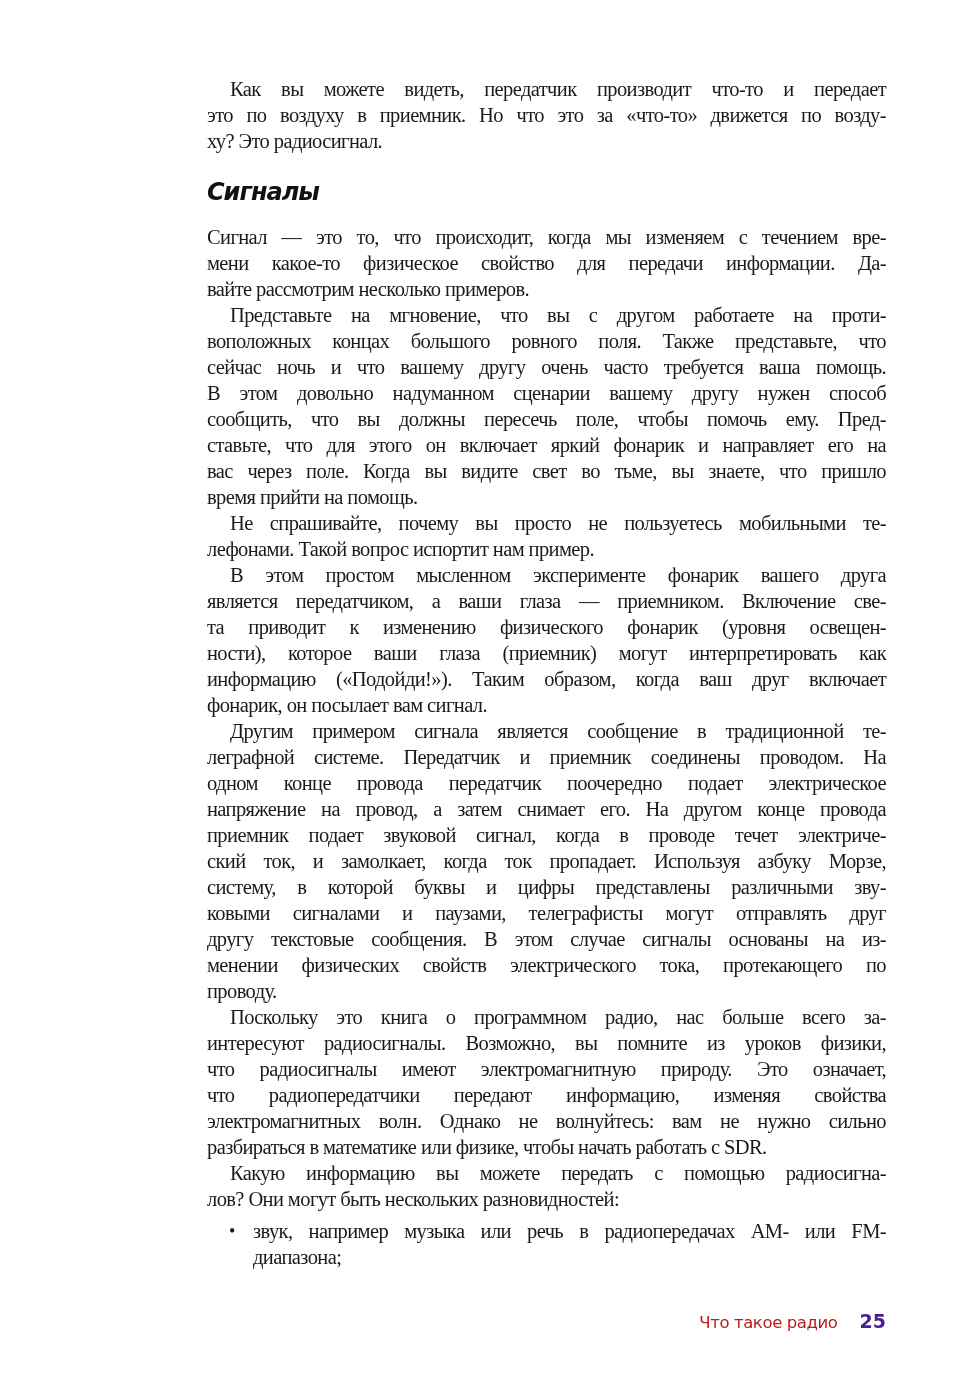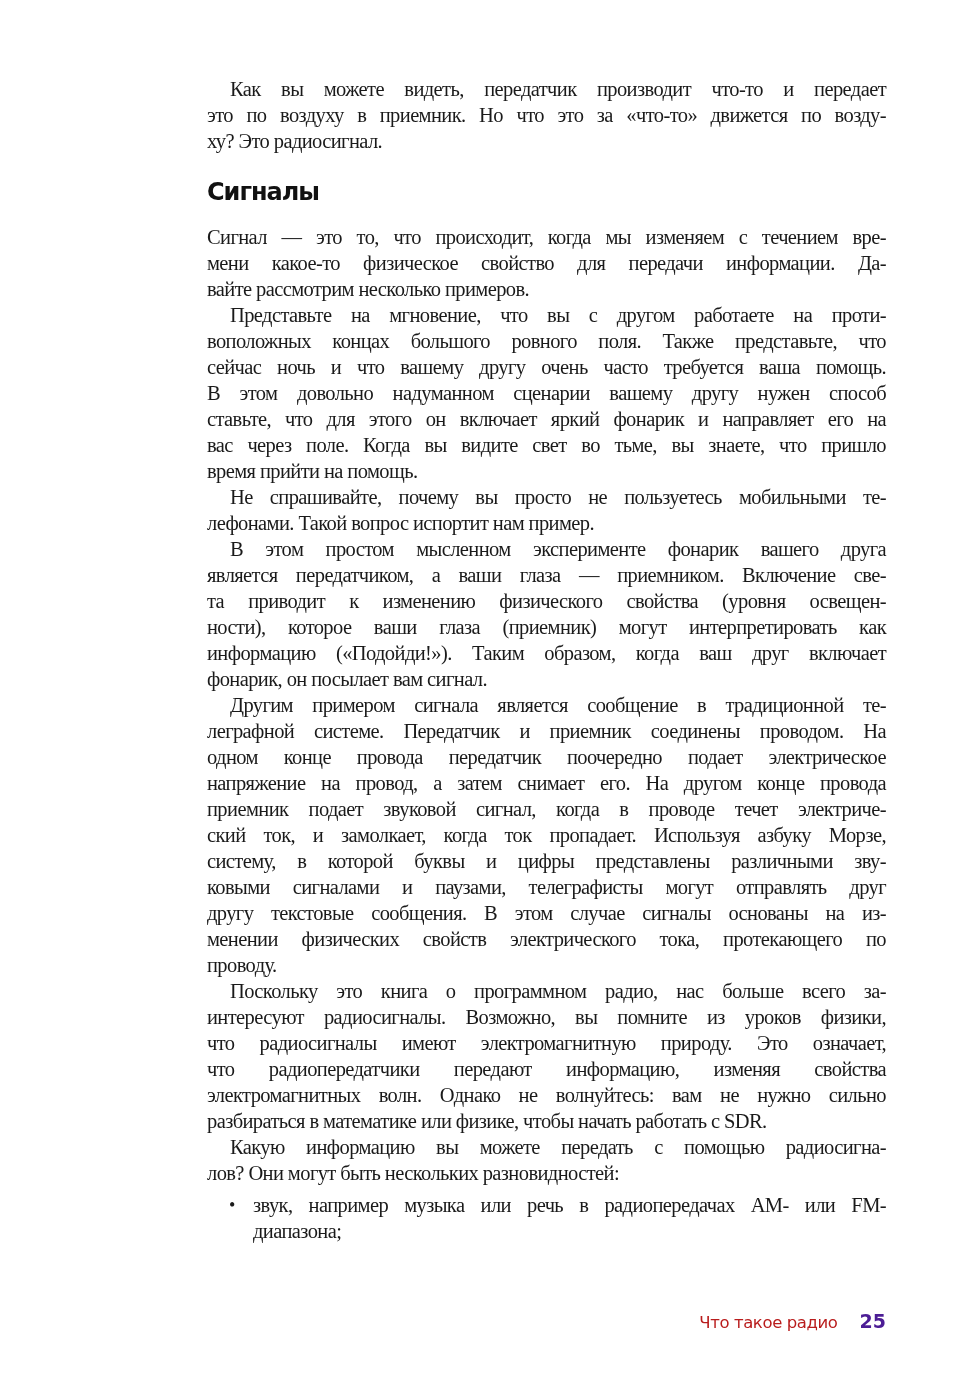--- a/index.html
+++ b/index.html
@@ -37,20 +37,21 @@
       text-align-last: left;
     }
     .line.indent {
       padding-left: 23px;
     }
     .para {
       margin: 0;
     }
     .heading {
       font-family: "DejaVu Sans", "Liberation Sans", sans-serif;
+      font-style: italic;
       font-weight: bold;
       font-size: 24px;
       letter-spacing: -1px;
       margin: 20px 0 14px 0;
       height: 36px;
       line-height: 36px;
       color: #111;
     }
     .bullet-item {
       position: relative;
@@ -105,34 +106,35 @@
     <span class="line">Сигнал — это то, что происходит, когда мы изменяем с течением вре-</span>
     <span class="line">мени какое-то физическое свойство для передачи информации. Да-</span>
     <span class="line last">вайте рассмотрим несколько примеров.</span>
   </div>
 
   <div class="para">
     <span class="line indent">Представьте на мгновение, что вы с другом работаете на проти-</span>
     <span class="line">воположных концах большого ровного поля. Также представьте, что</span>
     <span class="line">сейчас ночь и что вашему другу очень часто требуется ваша помощь.</span>
     <span class="line">В этом довольно надуманном сценарии вашему другу нужен способ</span>
+    <span class="line">сообщить, что вы должны пересечь поле, чтобы помочь ему. Пред-</span>
     <span class="line">ставьте, что для этого он включает яркий фонарик и направляет его на</span>
     <span class="line">вас через поле. Когда вы видите свет во тьме, вы знаете, что пришло</span>
     <span class="line last">время прийти на помощь.</span>
   </div>
 
   <div class="para">
     <span class="line indent">Не спрашивайте, почему вы просто не пользуетесь мобильными те-</span>
     <span class="line last">лефонами. Такой вопрос испортит нам пример.</span>
   </div>
 
   <div class="para">
     <span class="line indent">В этом простом мысленном эксперименте фонарик вашего друга</span>
     <span class="line">является передатчиком, а ваши глаза — приемником. Включение све-</span>
-    <span class="line">та приводит к изменению физического свойства (уровня освещен-</span>
+    <span class="line">та приводит к изменению физического фонарик (уровня освещен-</span>
     <span class="line">ности), которое ваши глаза (приемник) могут интерпретировать как</span>
     <span class="line">информацию («Подойди!»). Таким образом, когда ваш друг включает</span>
     <span class="line last">фонарик, он посылает вам сигнал.</span>
   </div>
 
   <div class="para">
     <span class="line indent">Другим примером сигнала является сообщение в традиционной те-</span>
     <span class="line">леграфной системе. Передатчик и приемник соединены проводом. На</span>
     <span class="line">одном конце провода передатчик поочередно подает электрическое</span>
     <span class="line">напряжение на провод, а затем снимает его. На другом конце провода</span>

